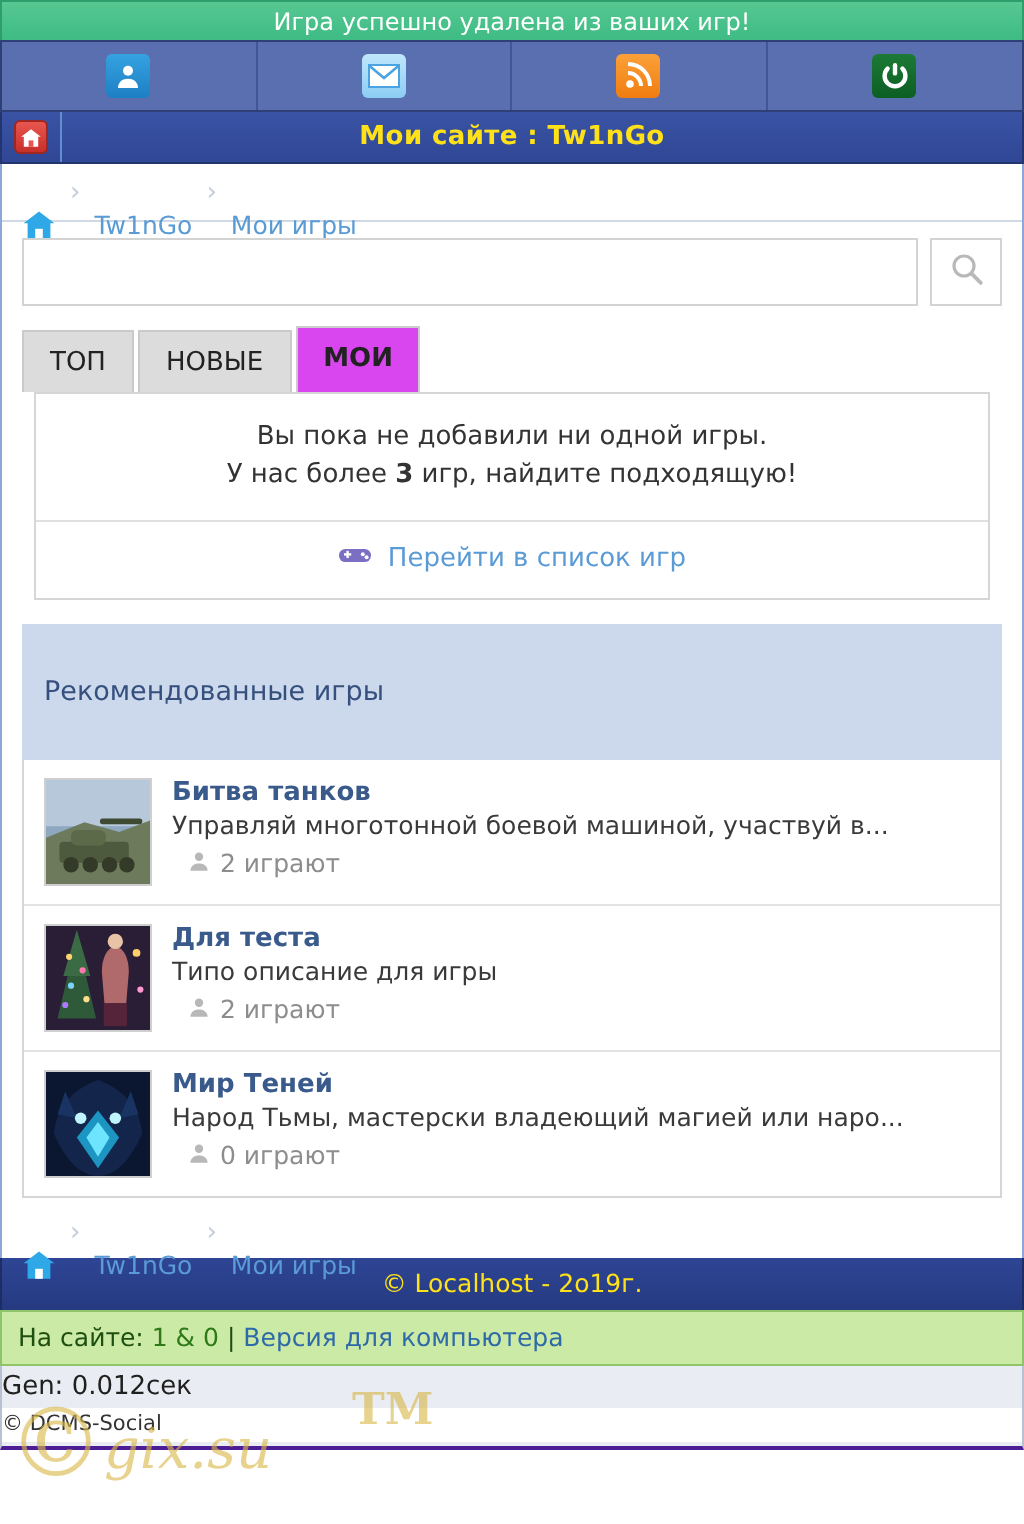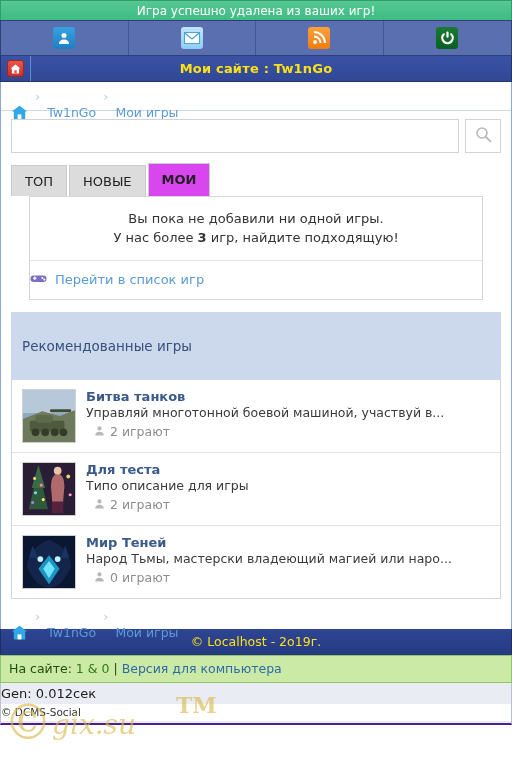--- a/index.html
+++ b/index.html
@@ -174,37 +174,38 @@
   }
   .tab.active {
     background: #d946ef;
     border-color: #cccccc;
     font-weight: bold;
     padding-bottom: 9px;
   }
 
   
   .panel {
-    margin: 0 28px;
+    margin: 0 16px;
     border: 1px solid #d6d6d6;
     background: #fff;
     box-sizing: border-box;
   }
   .panel .msg {
     text-align: center;
     padding: 12px 8px 13px 8px;
     font-size: 13px;
     color: #333;
     line-height: 19px;
   }
   .panel .msg b { font-weight: bold; }
   .panel .divider { border-top: 1px solid #e0e0e0; }
   .panel .golink {
     display: flex;
     align-items: center;
+    justify-content: center;
     gap: 8px;
     padding: 11px 0 12px 0;
     font-size: 13px;
   }
   .panel .golink a { color: #5b9bd5; text-decoration: none; }
 
   
   .rec-wrap { margin: 12px 10px 0 10px; }
   .rec-head {
     background: #ccd8ec;

